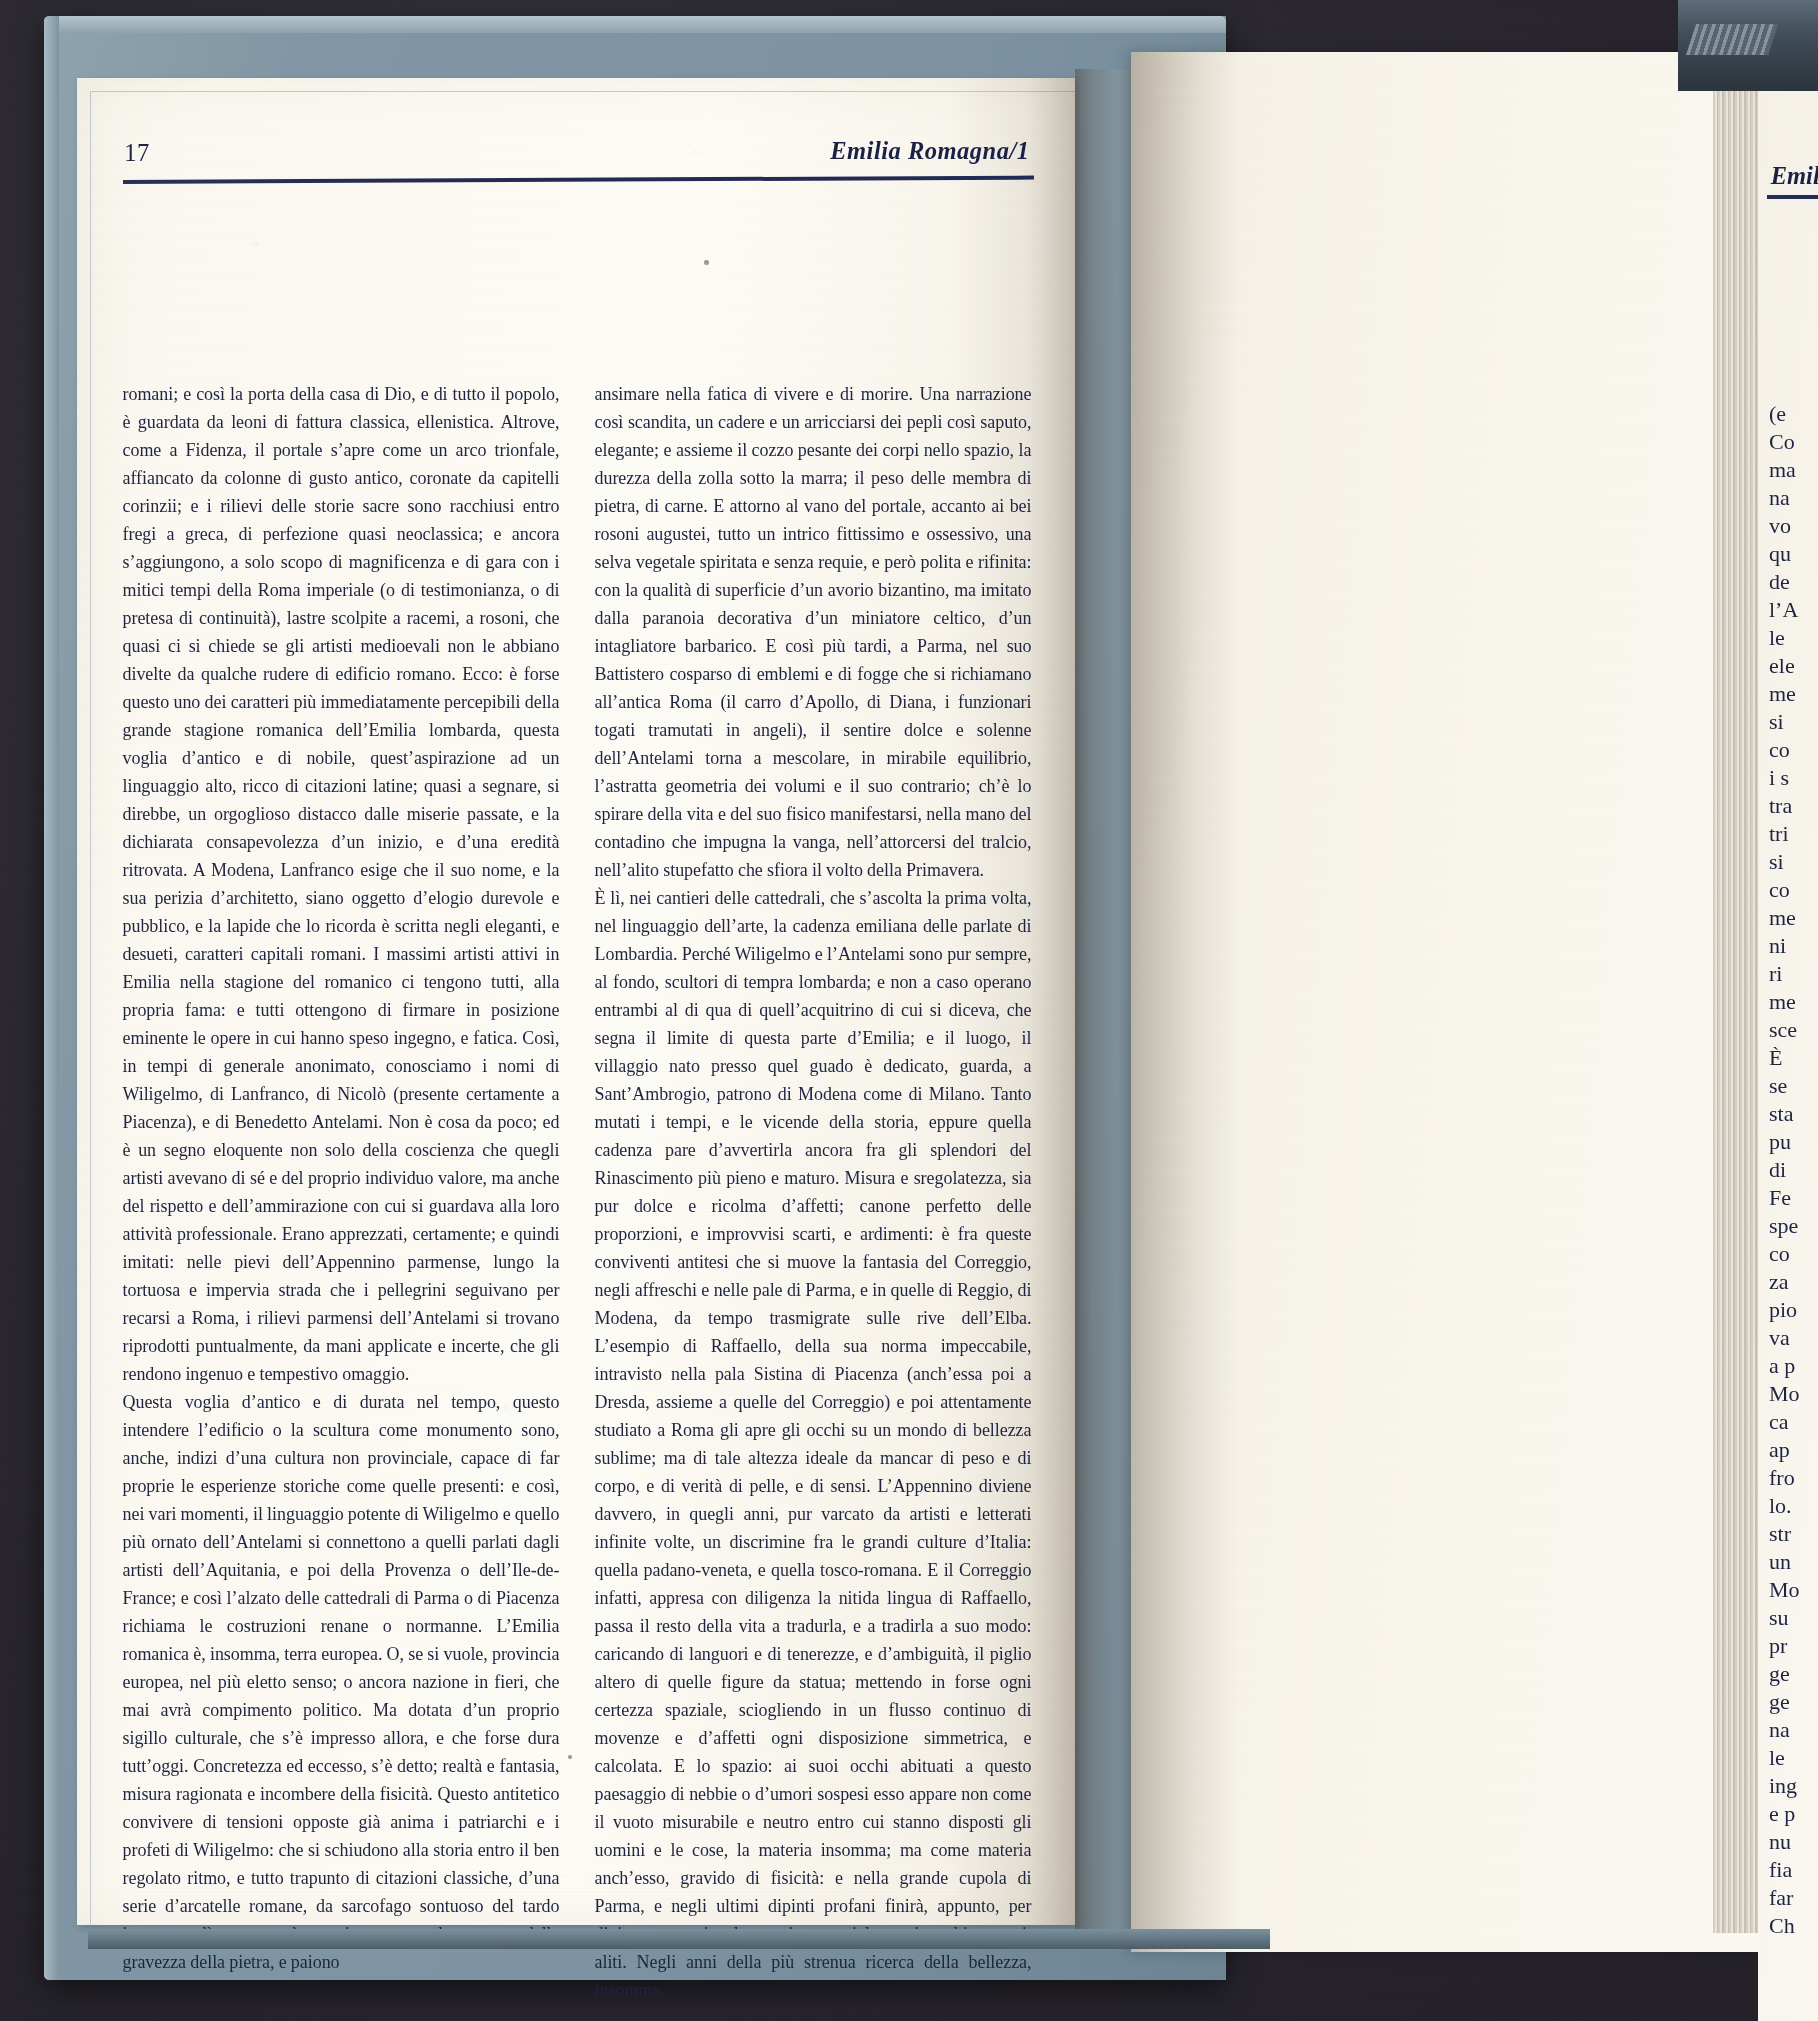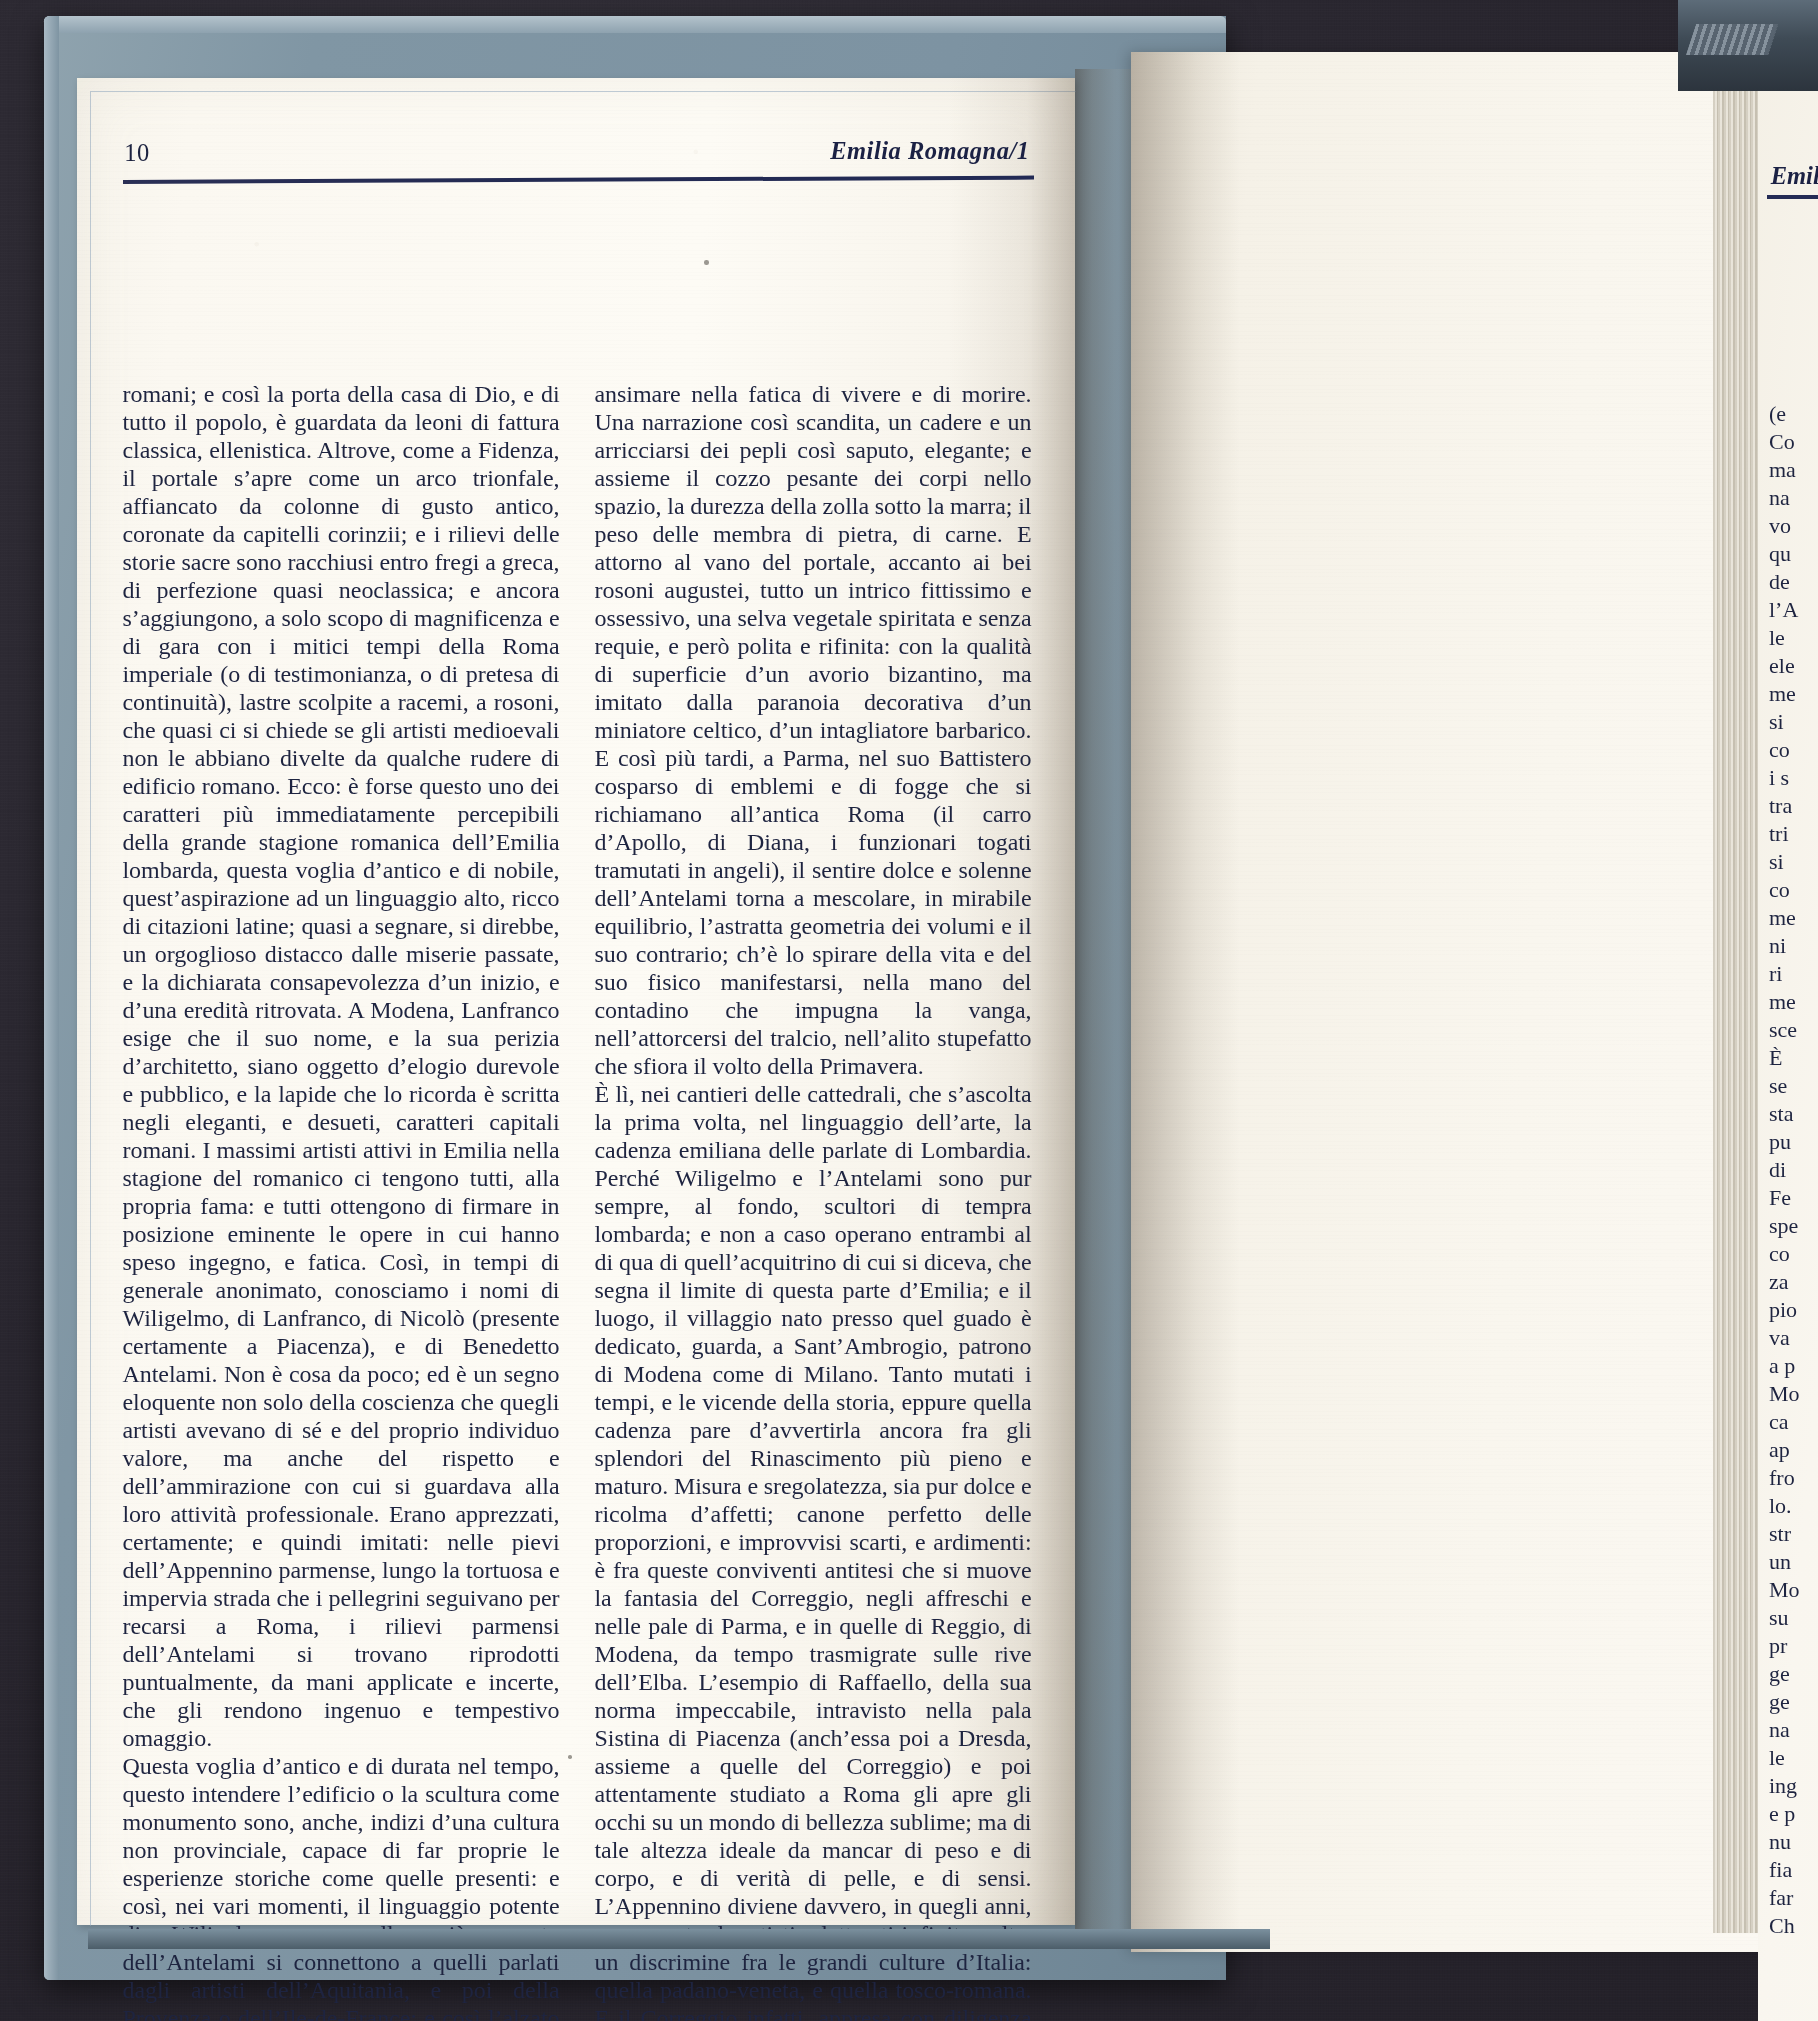--- a/index.html
+++ b/index.html
@@ -123,21 +123,21 @@
   }
   .col{
     width:437px;
   }
   .col p{
     margin:0;
     text-align:justify;
     text-justify:inter-word;
     hyphens:manual;
     font-family:"Liberation Serif", serif;
-    font-size:24px;
+    font-size:18px;
     line-height:28px;
     color:#1e2440;
     letter-spacing:-0.05px;
     word-spacing:-0.2px;
   }
   .col p + p{ margin-top:0; }
 
   
   #spine{
     position:absolute;
@@ -235,21 +235,21 @@
     <div class="cover-left-edge"></div>
   </div>
 
   <div id="page-left">
     <div class="grain"></div>
     <div class="gutter-shade"></div>
 
     <div id="content">
 
       <div class="head-row">
-        <div class="folio">10</div>
+        <div class="folio">17</div>
         <div class="running-head">Emilia Romagna/1</div>
         <div class="head-rule"></div>
       </div>
 
       <div class="columns">
         <div class="col">
           <p>romani; e così la porta della casa di Dio, e di tutto il popolo, è guardata da leoni di fattura classica, ellenistica. Altrove, come a Fidenza, il portale s’apre come un arco trionfale, affiancato da colonne di gusto antico, coronate da capitelli corinzii; e i rilievi delle storie sacre sono racchiusi entro fregi a greca, di perfezione quasi neoclassica; e ancora s’aggiungono, a solo scopo di magnificenza e di gara con i mitici tempi della Roma imperiale (o di testimonianza, o di pretesa di continuità), lastre scolpite a racemi, a rosoni, che quasi ci si chiede se gli artisti medioevali non le abbiano divelte da qualche rudere di edificio romano. Ecco: è forse questo uno dei caratteri più immediatamente percepibili della grande stagione romanica dell’Emilia lombarda, questa voglia d’antico e di nobile, quest’aspirazione ad un linguaggio alto, ricco di citazioni latine; quasi a segnare, si direbbe, un orgoglioso distacco dalle miserie passate, e la dichiarata consapevolezza d’un inizio, e d’una eredità ritrovata. A Modena, Lanfranco esige che il suo nome, e la sua perizia d’architetto, siano oggetto d’elogio durevole e pubblico, e la lapide che lo ricorda è scritta negli eleganti, e desueti, caratteri capitali romani. I massimi artisti attivi in Emilia nella stagione del romanico ci tengono tutti, alla propria fama: e tutti ottengono di firmare in posizione eminente le opere in cui hanno speso ingegno, e fatica. Così, in tempi di generale anonimato, conosciamo i nomi di Wiligelmo, di Lanfranco, di Nicolò (presente certamente a Piacenza), e di Benedetto Antelami. Non è cosa da poco; ed è un segno eloquente non solo della coscienza che quegli artisti avevano di sé e del proprio individuo valore, ma anche del rispetto e dell’ammirazione con cui si guardava alla loro attività professionale. Erano apprezzati, certamente; e quindi imitati: nelle pievi dell’Appennino parmense, lungo la tortuosa e impervia strada che i pellegrini seguivano per recarsi a Roma, i rilievi parmensi dell’Antelami si trovano riprodotti puntualmente, da mani applicate e incerte, che gli rendono ingenuo e tempestivo omaggio.</p>
           <p>Questa voglia d’antico e di durata nel tempo, questo intendere l’edificio o la scultura come monumento sono, anche, indizi d’una cultura non provinciale, capace di far proprie le esperienze storiche come quelle presenti: e così, nei vari momenti, il linguaggio potente di Wiligelmo e quello più ornato dell’Antelami si connettono a quelli parlati dagli artisti dell’Aquitania, e poi della Provenza o dell’Ile-de-France; e così l’alzato delle cattedrali di Parma o di Piacenza richiama le costruzioni renane o normanne. L’Emilia romanica è, insomma, terra europea. O, se si vuole, provincia europea, nel più eletto senso; o ancora nazione in fieri, che mai avrà compimento politico. Ma dotata d’un proprio sigillo culturale, che s’è impresso allora, e che forse dura tutt’oggi. Concretezza ed eccesso, s’è detto; realtà e fantasia, misura ragionata e incombere della fisicità. Questo antitetico convivere di tensioni opposte già anima i patriarchi e i profeti di Wiligelmo: che si schiudono alla storia entro il ben regolato ritmo, e tutto trapunto di citazioni classiche, d’una serie d’arcatelle romane, da sarcofago sontuoso del tardo impero; e lì sotto, però, quasi stentano ad emergere dalla gravezza della pietra, e paiono</p>
         </div>
         <div class="col">

